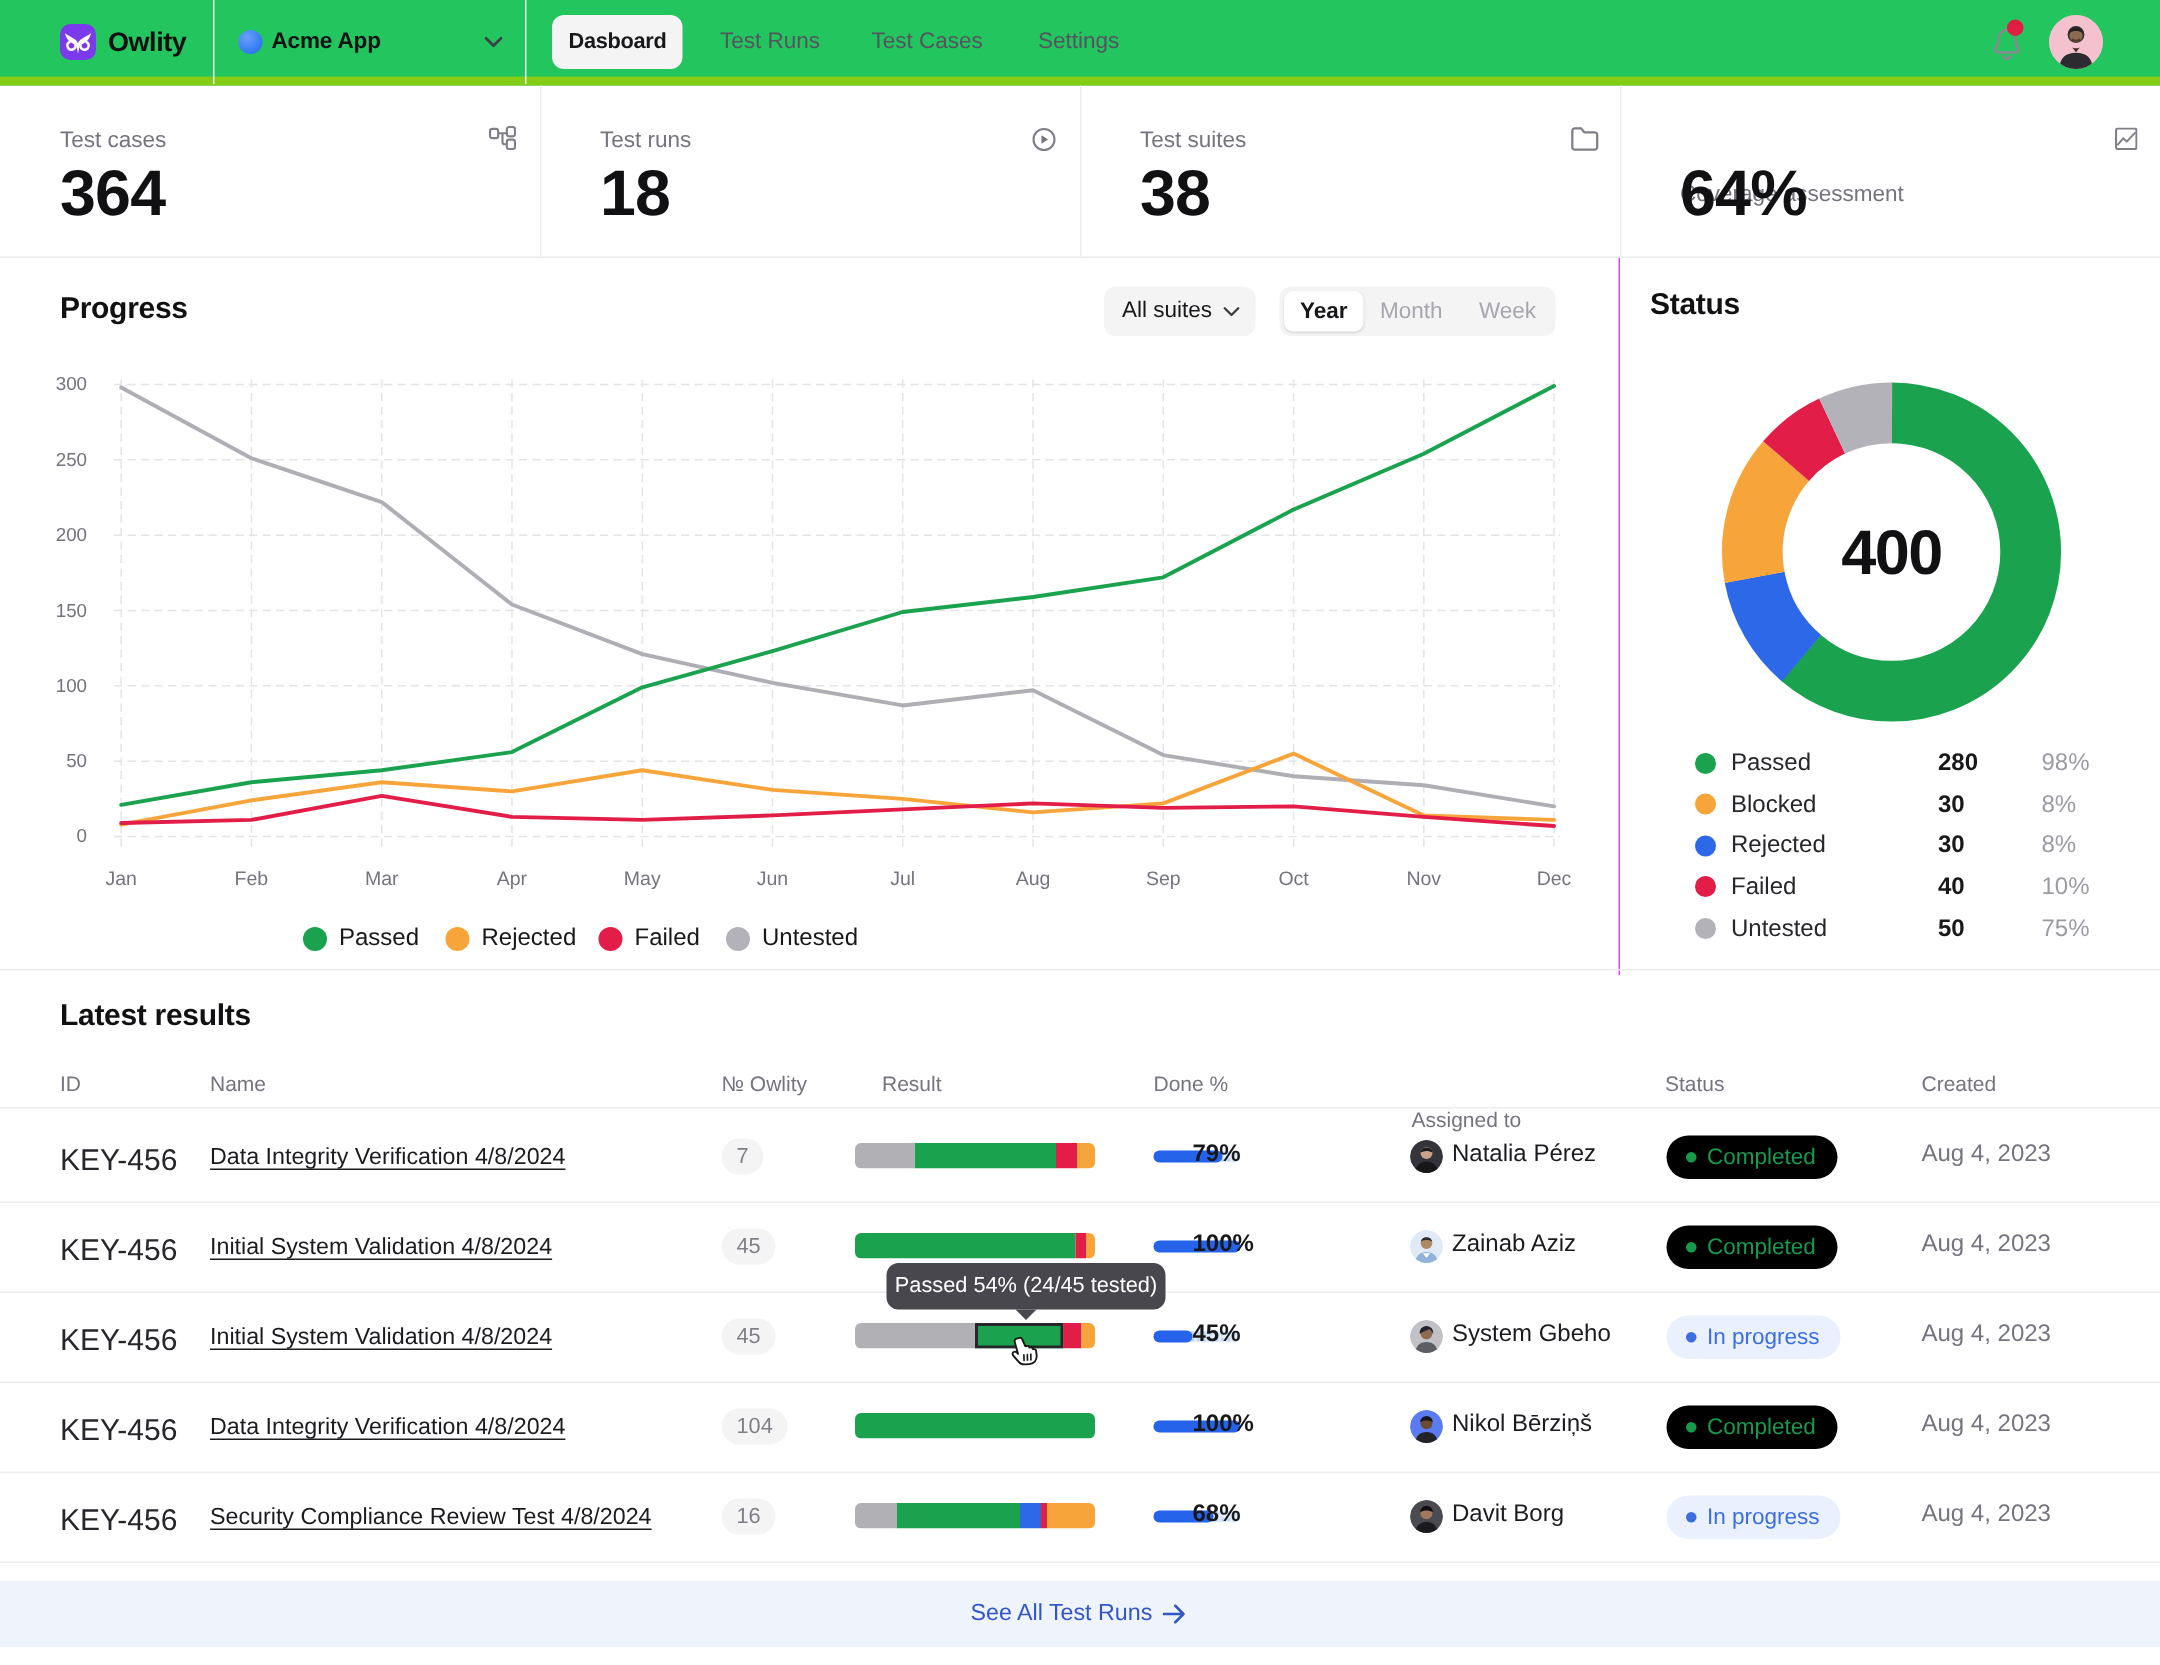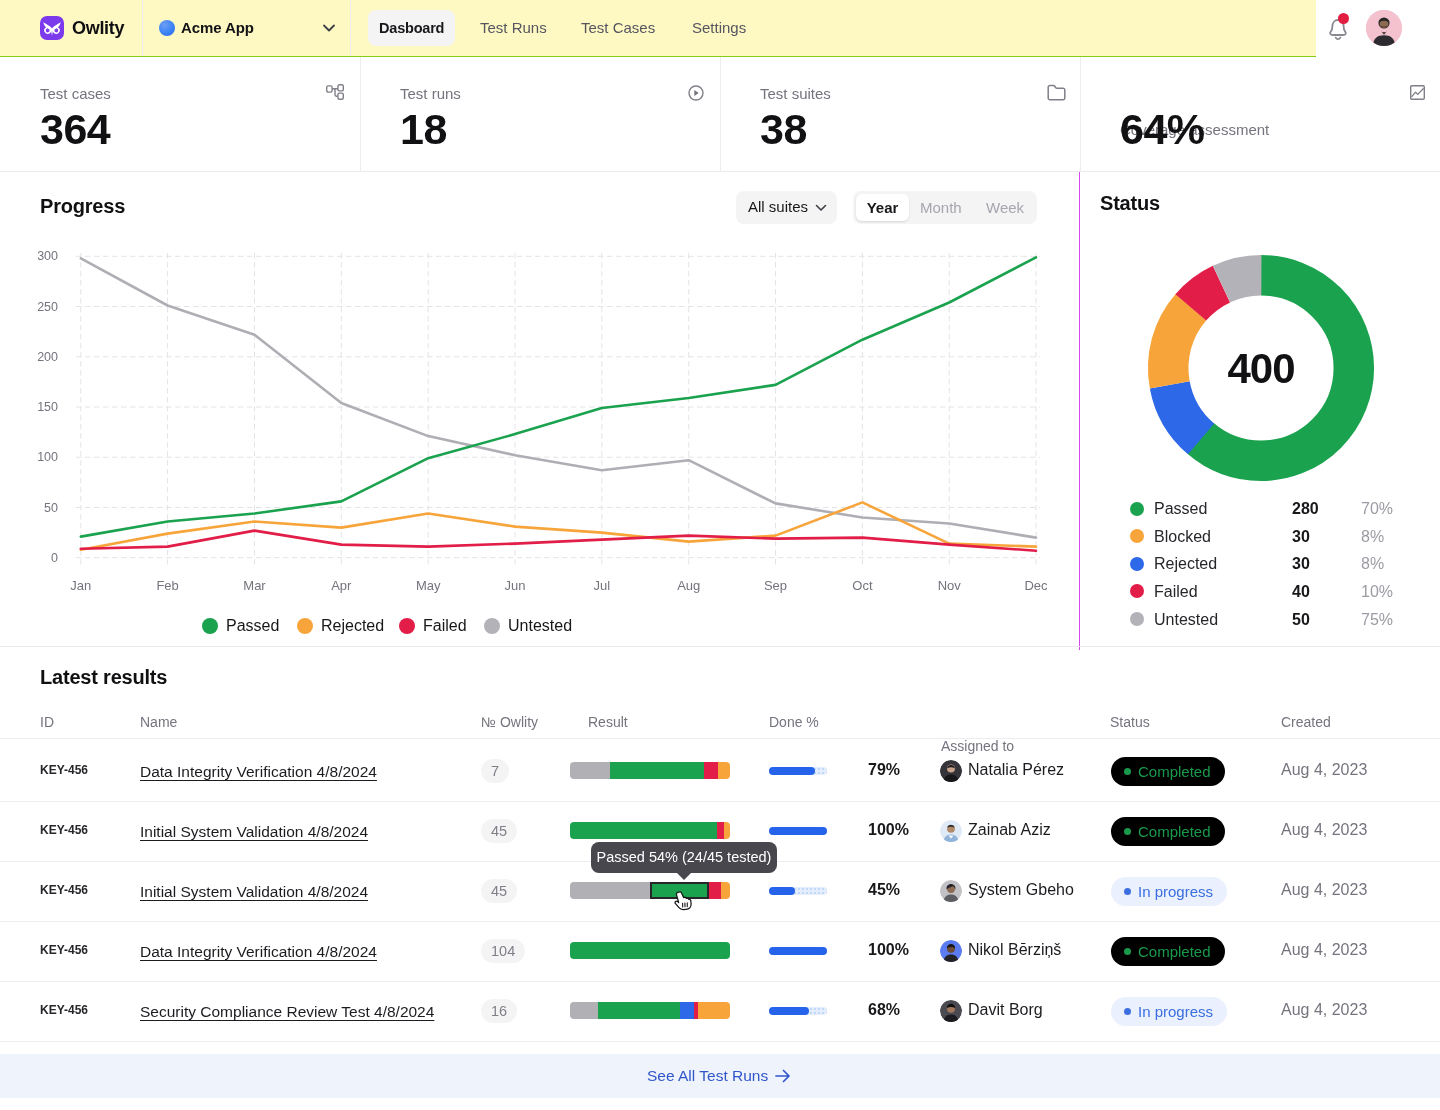--- a/index.html
+++ b/index.html
@@ -1,46 +1,46 @@
 <!DOCTYPE html>
 <html><head>
 <meta charset="utf-8">
 <style>
 * { margin:0; padding:0; box-sizing:border-box; }
 html,body { width:1440px; height:1110px; background:#fff; font-family:"Liberation Sans", sans-serif; color:#18181b; }
 body { position:relative; overflow:hidden; }
 .abs { position:absolute; }
 
 
-#header { position:absolute; left:0; top:0; width:1316px; height:57px; border-bottom:1px solid #84cc16; background:#fef9c3; }
+#header { position:absolute; left:0; top:0; width:1440px; height:57px; border-bottom:6px solid #84cc16; background:#22c55e; }
 #logo { position:absolute; left:40px; top:16px; width:24px; height:24px; border-radius:7px; background:#7c3aed; }
 #brand { position:absolute; left:72px; top:18px; font-size:18px; font-weight:700; letter-spacing:-0.3px; color:#101012; }
 .vdiv { position:absolute; top:0; width:1px; height:56px; background:#ededf0; }
 #appdot { position:absolute; left:159px; top:20px; width:16px; height:16px; border-radius:50%; background:radial-gradient(circle at 35% 30%, #6d9ef5 0%, #3b82f6 55%, #2563eb 100%); }
 #appname { position:absolute; left:181px; top:19px; font-size:15px; font-weight:700; letter-spacing:-0.1px; color:#131316; }
 .navitem { position:absolute; top:0; height:56px; line-height:56px; font-size:15px; color:#555560; }
 .stat-label { position:absolute; top:28px; font-size:15px; color:#74747e; }
 .stat-num { position:absolute; top:48px; font-size:43px; font-weight:700; letter-spacing:-0.5px; color:#111113; }
 .sec-title { position:absolute; font-size:20px; font-weight:700; letter-spacing:-0.2px; color:#111113; }
 .leg-dot { position:absolute; top:446px; width:16px; height:16px; border-radius:50%; }
 .leg-label { position:absolute; top:445px; font-size:16px; color:#18181b; }
 .sl-dot { position:absolute; width:14px; height:14px; border-radius:50%; }
 .sl-label { position:absolute; font-size:16px; color:#26262b; }
 .sl-val { position:absolute; font-size:16px; font-weight:700; color:#18181b; }
 .sl-pct { position:absolute; font-size:16px; color:#9b9ba3; }
 .th { position:absolute; top:64px; font-size:14px; color:#74747e; }
 .hline { position:absolute; left:0; width:1440px; height:1px; background:#ededf0; }
-.td-id { position:absolute; left:40px; font-size:12px; font-weight:700; color:#26262b; }
+.td-id { position:absolute; left:40px; font-size:20px; font-weight:400; color:#26262b; }
 .td-name { position:absolute; left:140px; font-size:15.5px; font-weight:500; color:#1c1c20; text-decoration:underline; text-underline-offset:3px; }
 .pill-num { position:absolute; left:481px; min-width:13px; height:24px; padding:0 10px; border-radius:12px; background:#f4f4f5; color:#7f7f88; font-size:14.5px; line-height:24px; text-align:center; display:inline-block; }
 .rbar { position:absolute; left:570px; width:160px; height:17px; border-radius:4px; overflow:hidden; display:flex; }
 .rbar i { display:block; height:17px; }
 .dbar { position:absolute; left:769px; width:58px; height:8px; border-radius:4px; background-image:radial-gradient(circle, #c3d7f6 1.2px, rgba(0,0,0,0) 1.3px); background-size:4px 4px; background-color:#e3edfb; }
 .dbar i { display:block; height:8px; border-radius:4px; background:#2563eb; }
-.dpct { position:absolute; left:868px; font-size:16px; font-weight:600; color:#18181b; }
+.dpct { position:absolute; left:795px; font-size:16px; font-weight:600; color:#18181b; }
 .avatar { position:absolute; left:940px; width:22px; height:22px; border-radius:50%; overflow:hidden; }
 .td-person { position:absolute; left:968px; font-size:16px; color:#1c1c20; }
 .spill { position:absolute; left:1111px; height:29px; line-height:29px; padding:0 14px 0 27px; border-radius:15px; font-size:15px; }
 .spill i { position:absolute; left:13px; top:11px; width:7px; height:7px; border-radius:50%; }
 .sgreen { background:#000000; color:#189a4d; }
 .sgreen i { background:#189a4d; }
 .sblue { background:#eaf0fd; color:#3b6fe0; }
 .sblue i { background:#3b6fe0; }
 .td-date { position:absolute; left:1281px; font-size:16px; color:#74747e; }
 #tooltip { position:absolute; left:591px; top:192px; width:186px; height:31px; line-height:31px; text-align:center; background:#47474d; color:#fff; font-size:14.5px; border-radius:8px; }
@@ -215,21 +215,21 @@
       <circle cx="180" cy="196" r="92.8" stroke="#2d68e8" stroke-dasharray="63.7 583.08" transform="rotate(130.2 180 196)"></circle>
       <circle cx="180" cy="196" r="92.8" stroke="#f7a53b" stroke-dasharray="83.1 583.08" transform="rotate(169.5 180 196)"></circle>
       <circle cx="180" cy="196" r="92.8" stroke="#e11d48" stroke-dasharray="38.8 583.08" transform="rotate(220.8 180 196)"></circle>
       <circle cx="180" cy="196" r="92.8" stroke="#b2b2b8" stroke-dasharray="41.2 583.08" transform="rotate(244.8 180 196)"></circle>
     </g>
     <text x="180" y="210.5" text-anchor="middle" font-size="42" font-weight="bold" fill="#111113" letter-spacing="-1">400</text>
   </svg>
   <div class="sl-dot" style="left:49px; top:330px; background:#1aa24e;"></div>
   <div class="sl-label" style="left:73px; top:327.5px;">Passed</div>
   <div class="sl-val" style="left:211px; top:327.5px;">280</div>
-  <div class="sl-pct" style="left:280px; top:327.5px;">70%</div>
+  <div class="sl-pct" style="left:280px; top:327.5px;">98%</div>
   <div class="sl-dot" style="left:49px; top:357px; background:#f7a53b;"></div>
   <div class="sl-label" style="left:73px; top:355.5px;">Blocked</div>
   <div class="sl-val" style="left:211px; top:355.5px;">30</div>
   <div class="sl-pct" style="left:280px; top:355.5px;">8%</div>
   <div class="sl-dot" style="left:49px; top:385px; background:#2d68e8;"></div>
   <div class="sl-label" style="left:73px; top:383px;">Rejected</div>
   <div class="sl-val" style="left:211px; top:383px;">30</div>
   <div class="sl-pct" style="left:280px; top:383px;">8%</div>
   <div class="sl-dot" style="left:49px; top:412px; background:#e11d48;"></div>
   <div class="sl-label" style="left:73px; top:410.5px;">Failed</div>

